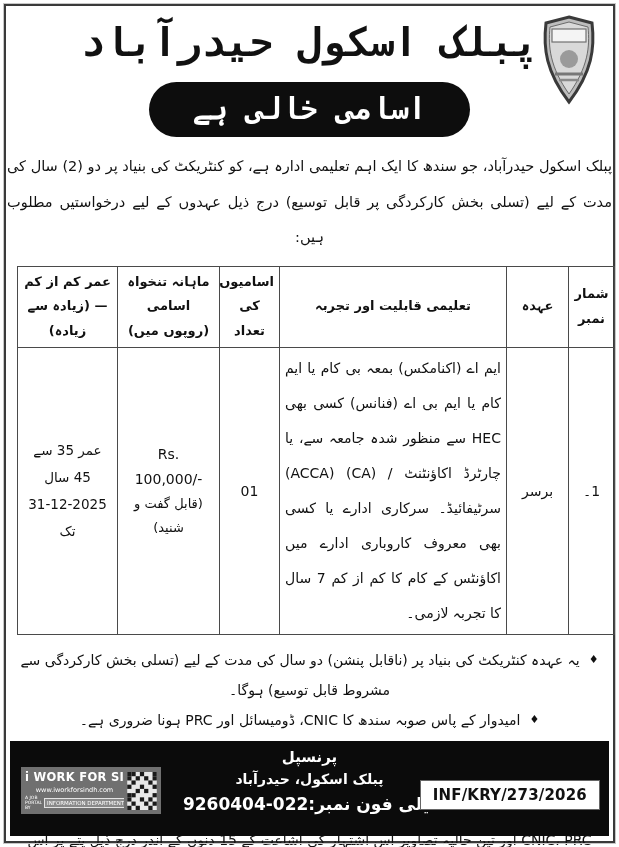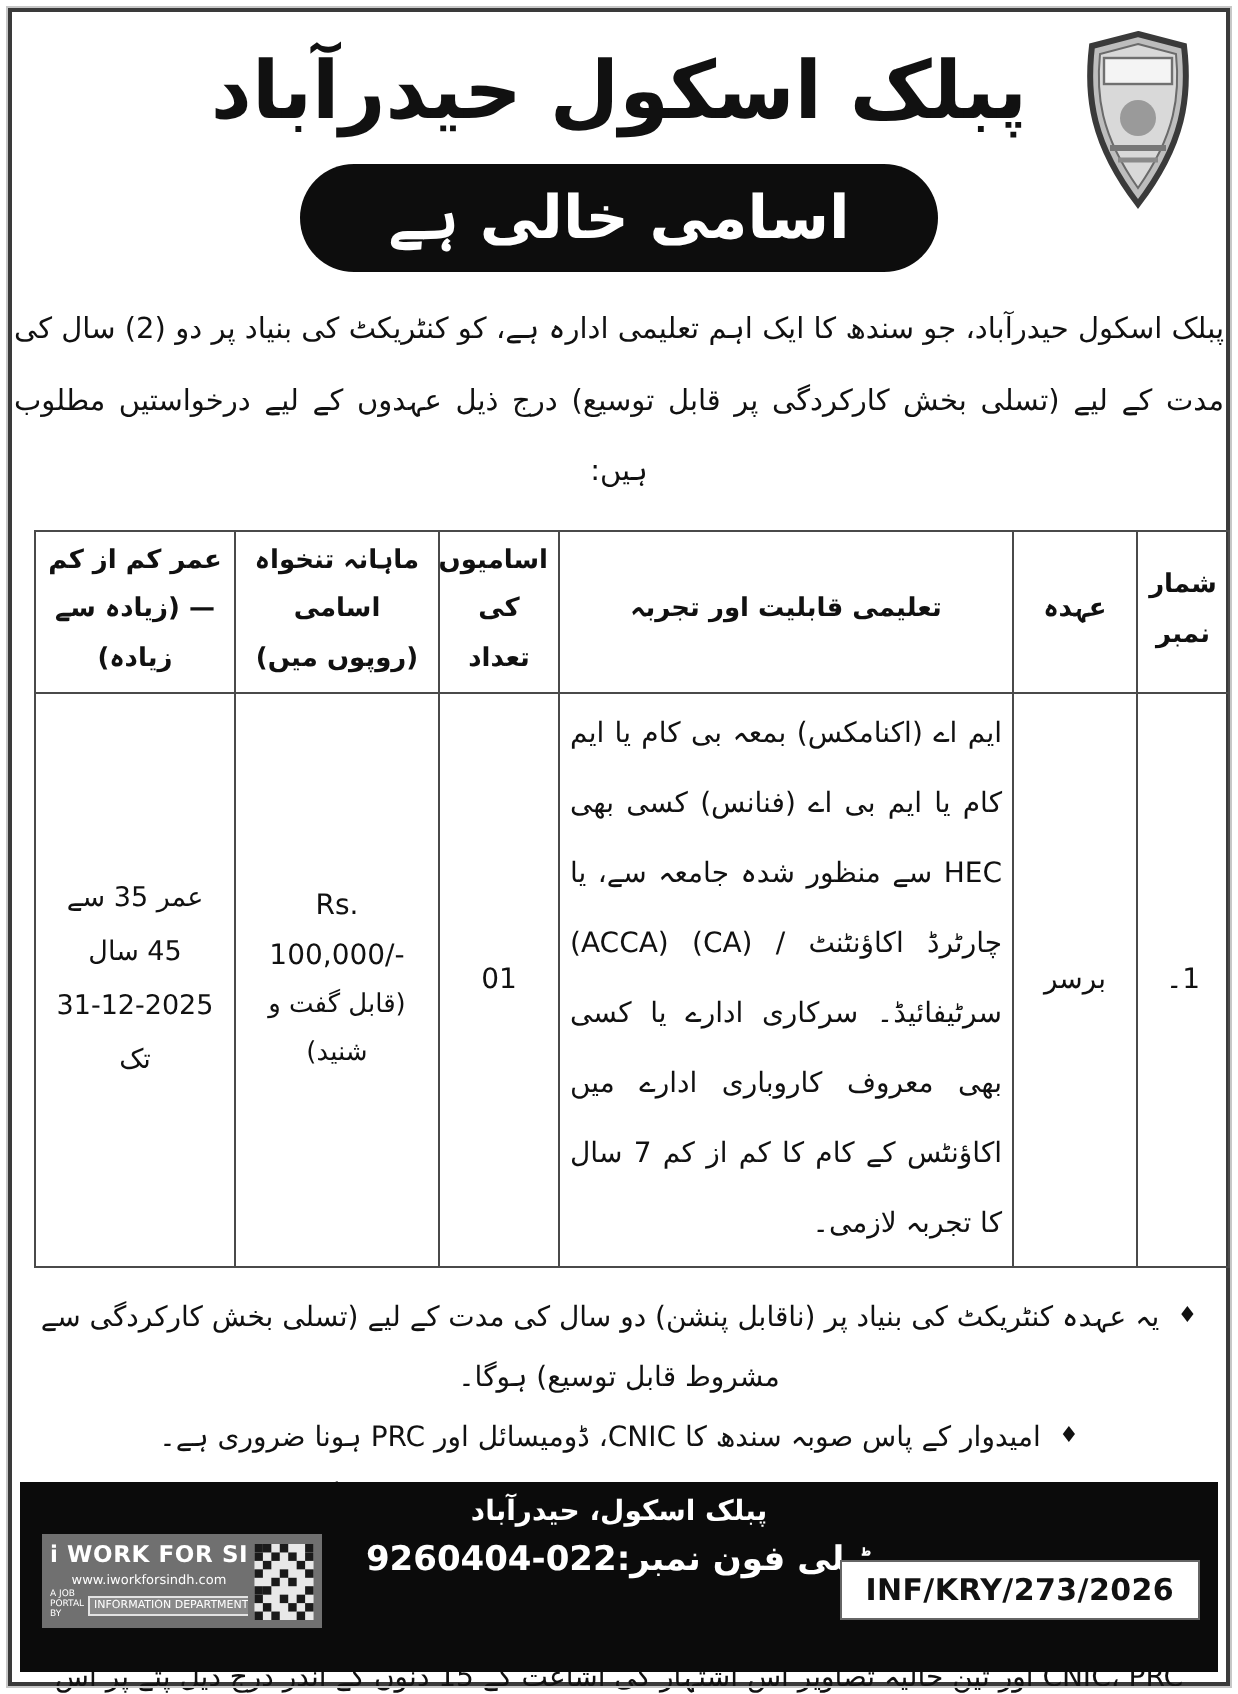--- a/index.html
+++ b/index.html
@@ -8,21 +8,21 @@
     font-family:"DejaVu Sans", sans-serif;color:#111;
   }
   .page{
     position:relative;width:619px;height:847px;background:#ffffff;overflow:hidden;
   }
   .frame{
     position:absolute;inset:4px;border:2px solid #3a3a3a;outline:1px solid #c7c7c7;
     box-sizing:border-box;background:#ffffff;
   }
   
-  .header{position:relative;padding-top:12px;}
+  .header{position:relative;padding-top:12px;font-family:Liberation Mono, monospace;}
   .crest{position:absolute;top:8px;right:14px;width:60px;height:92px;}
   .school-name{
     margin:4px 40px 0;text-align:center;font-size:40px;font-weight:bold;
     direction:rtl;line-height:1.2;letter-spacing:-1px;
   }
   .school-sub{
     margin-top:8px;text-align:center;font-size:18px;font-weight:bold;direction:rtl;
   }
   .vacancy-pill{
     margin:12px auto 0;width:fit-content;background:#0d0d0d;color:#ffffff;
@@ -208,20 +208,21 @@
               <rect x="4" y="7" width="1" height="1"></rect>
               <rect x="6" y="7" width="1" height="1"></rect>
             <rect x="0" y="8" width="1" height="1"></rect>
               <rect x="2" y="8" width="1" height="1"></rect>
               <rect x="5" y="8" width="1" height="1"></rect>
           </g>
         </svg>
       </div>
 
       <div class="signature">
+        <div class="sig-title">پرنسپل</div>
         <div class="sig-org">پبلک اسکول، حیدرآباد</div>
         <div class="sig-phone">ٹیلی فون نمبر:022-9260404</div>
       </div>
 
       <div class="refbox">INF/KRY/273/2026</div>
     </div>
 
   </div>
 </div>
 

